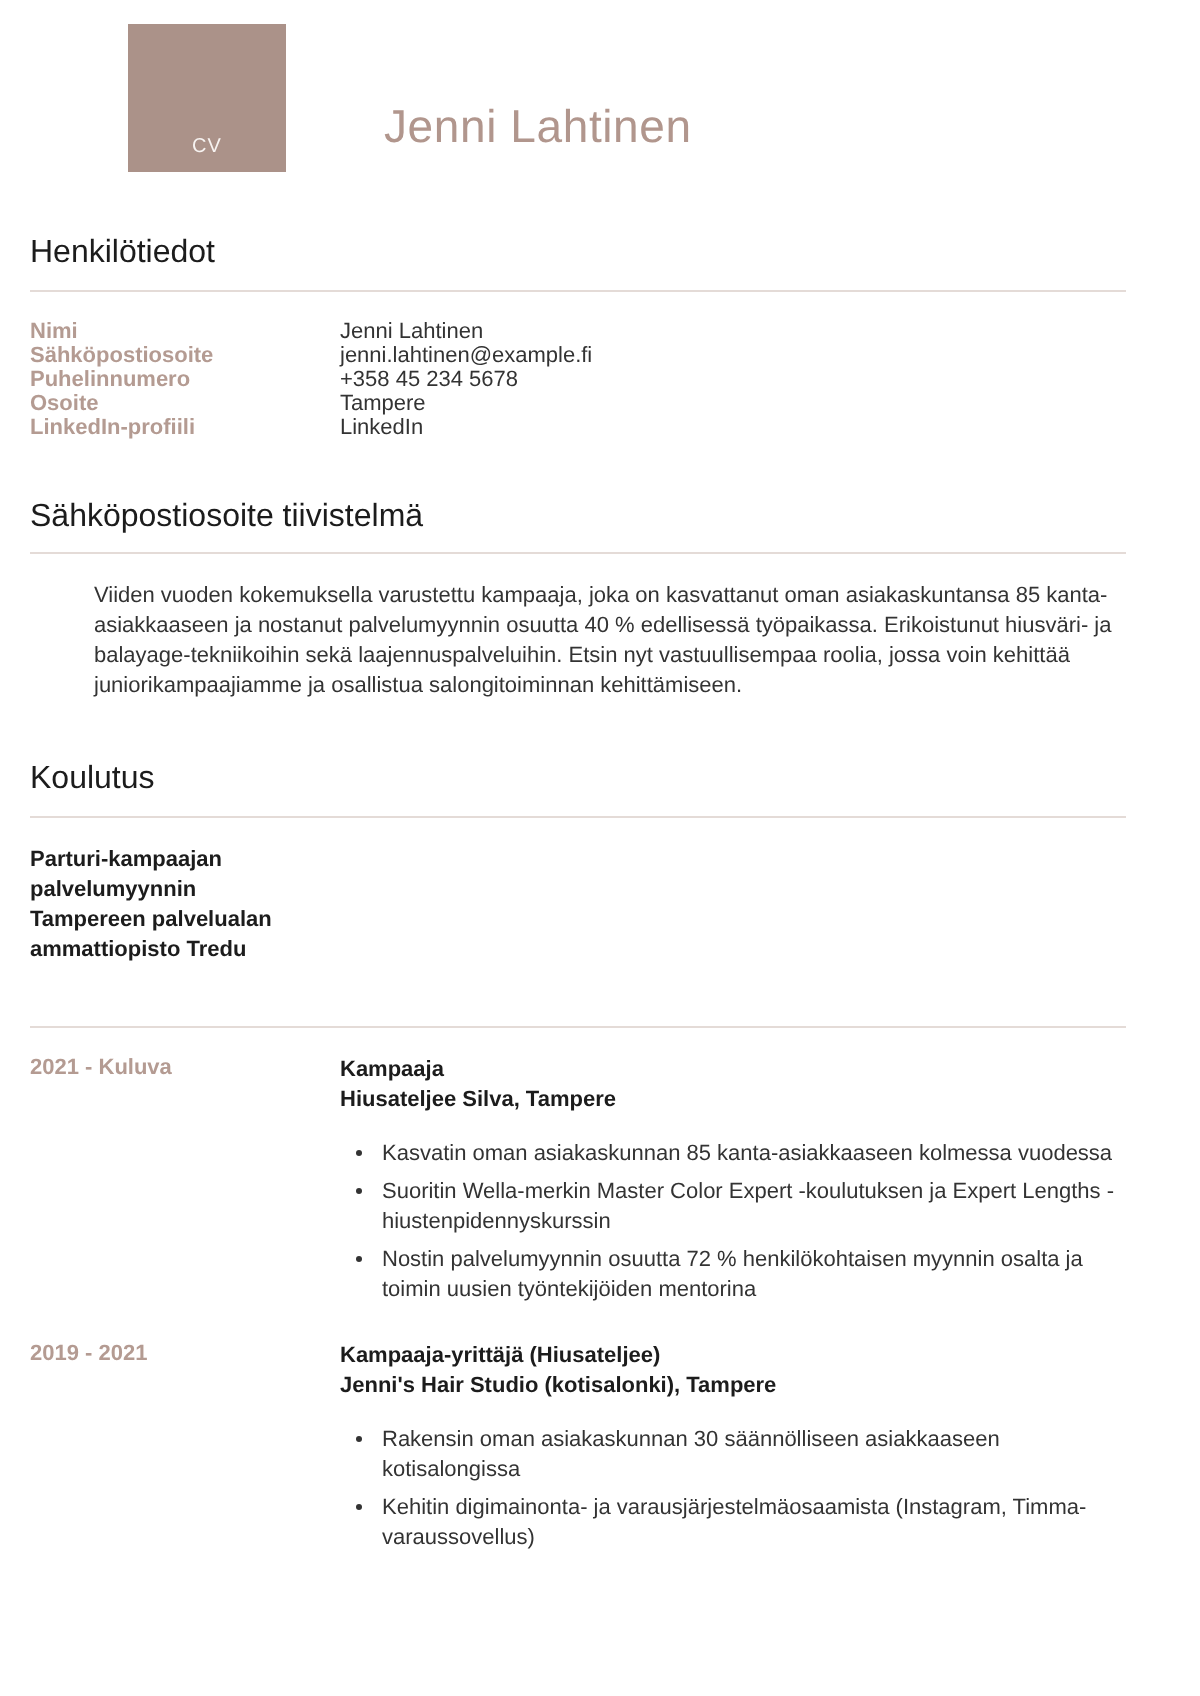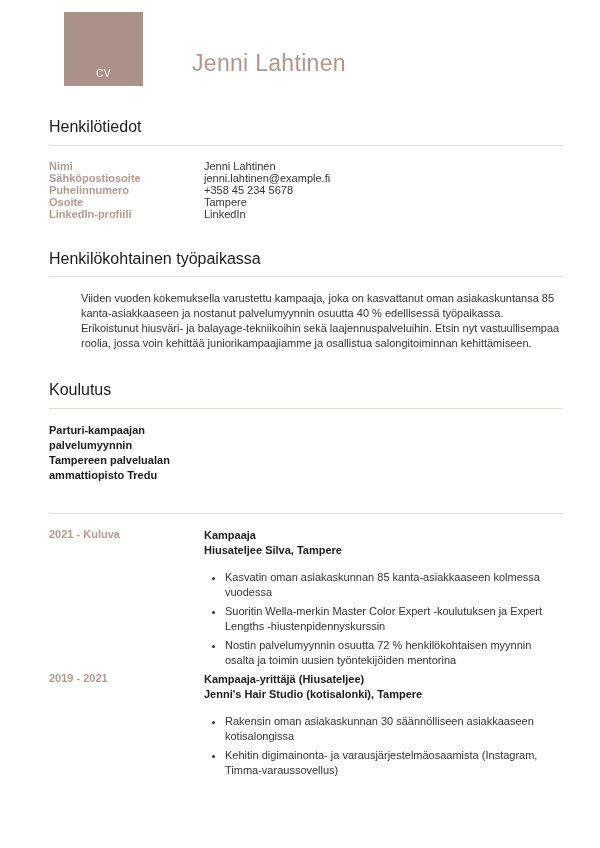--- a/index.html
+++ b/index.html
@@ -47,21 +47,21 @@
     position: absolute;
     left: 192px;
     top: 50px;
     font-size: 23px;
     font-weight: 400;
     color: var(--title);
     letter-spacing: 0.3px;
   }
   
   .content {
-    padding: 118px 37px 0 49px;
+    padding: 118px 37px 0 15px;
   }
   .section-title {
     font-size: 16px;
     font-weight: 400;
     color: var(--heading);
     line-height: 1.1;
   }
   .section-rule {
     border: 0;
     border-top: 1px solid var(--rule);
@@ -84,20 +84,21 @@
     font-size: 11px;
     line-height: 15px;
     color: var(--body);
     margin-left: 32px;
   }
   
   .entry {
     display: grid;
     grid-template-columns: 155px 1fr;
     font-size: 11px;
+    margin-bottom: 14px;
   }
   .entry:last-child { margin-bottom: 0; }
   .entry-period {
     color: var(--label);
     font-weight: bold;
   }
   .entry-main { line-height: 15px; }
   .entry-role, .entry-company, .entry-degree, .entry-school {
     font-weight: bold;
     color: var(--strong);
@@ -136,21 +137,21 @@
         <div class="kv-label">Puhelinnumero</div>
         <div class="kv-value">+358 45 234 5678</div>
         <div class="kv-label">Osoite</div>
         <div class="kv-value">Tampere</div>
         <div class="kv-label">LinkedIn-profiili</div>
         <div class="kv-value">LinkedIn</div>
       </div>
     </section>
 
     <section>
-      <h2 class="section-title">Henkilökohtainen työpaikassa</h2>
+      <h2 class="section-title">Sähköpostiosoite tiivistelmä</h2>
       <hr class="section-rule">
       <p class="summary-text">Viiden vuoden kokemuksella varustettu kampaaja, joka on kasvattanut oman asiakaskuntansa 85 kanta-asiakkaaseen ja nostanut palvelumyynnin osuutta 40 % edellisessä työpaikassa. Erikoistunut hiusväri- ja balayage-tekniikoihin sekä laajennuspalveluihin. Etsin nyt vastuullisempaa roolia, jossa voin kehittää juniorikampaajiamme ja osallistua salongitoiminnan kehittämiseen.</p>
     </section>
 
     <section>
       <h2 class="section-title">Koulutus</h2>
       <hr class="section-rule">
       <div class="entry">
         <div class="entry-main">
           <div class="entry-degree">Parturi-kampaajan palvelumyynnin</div>

